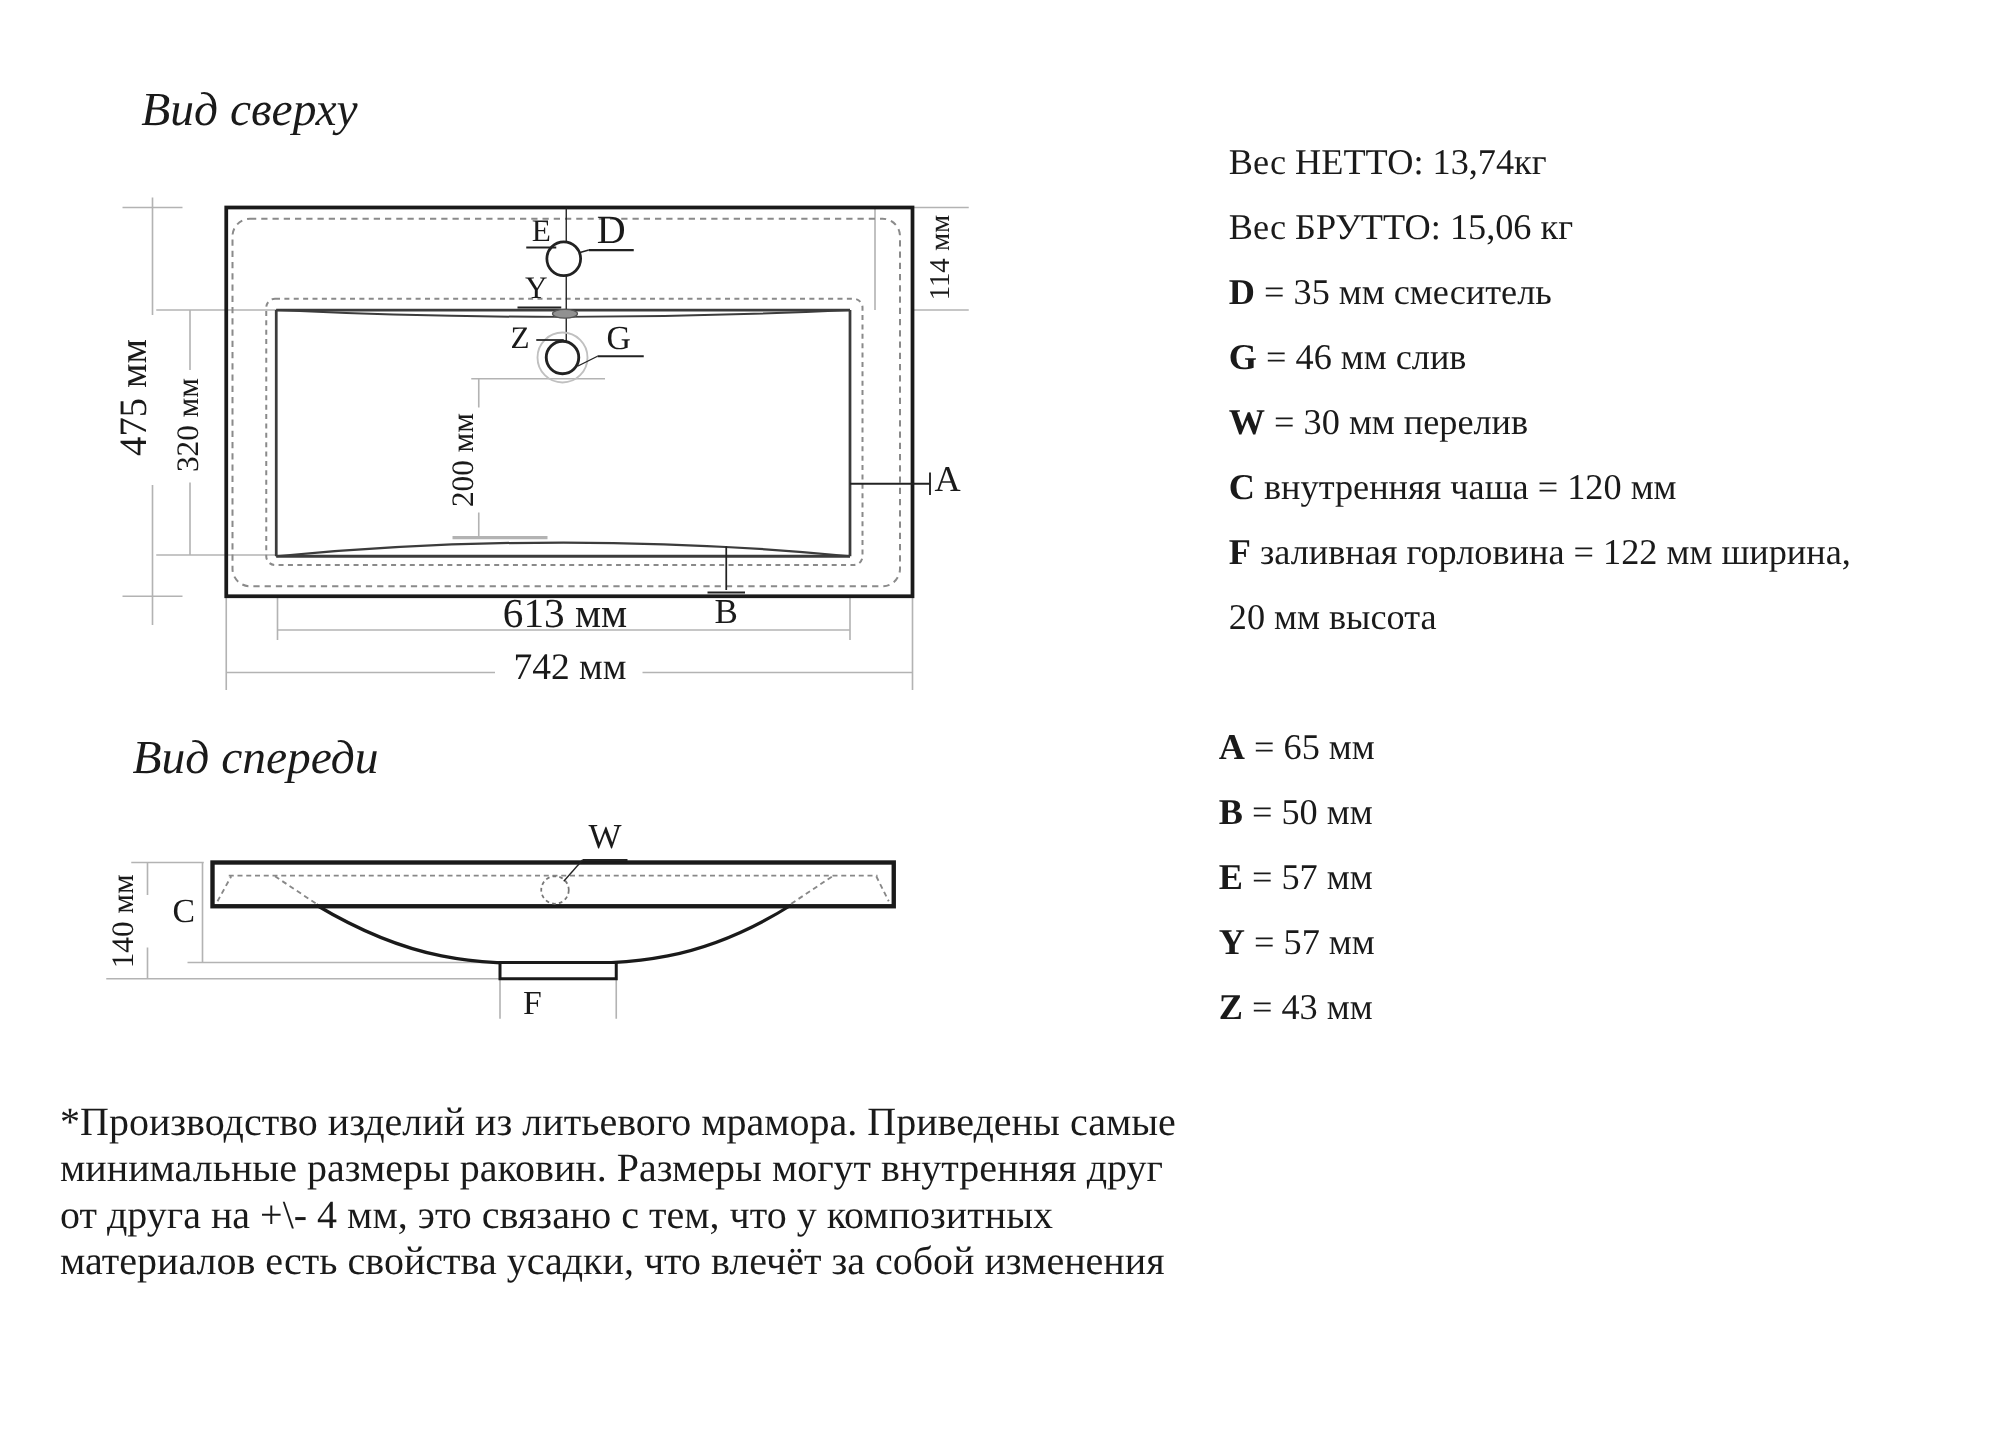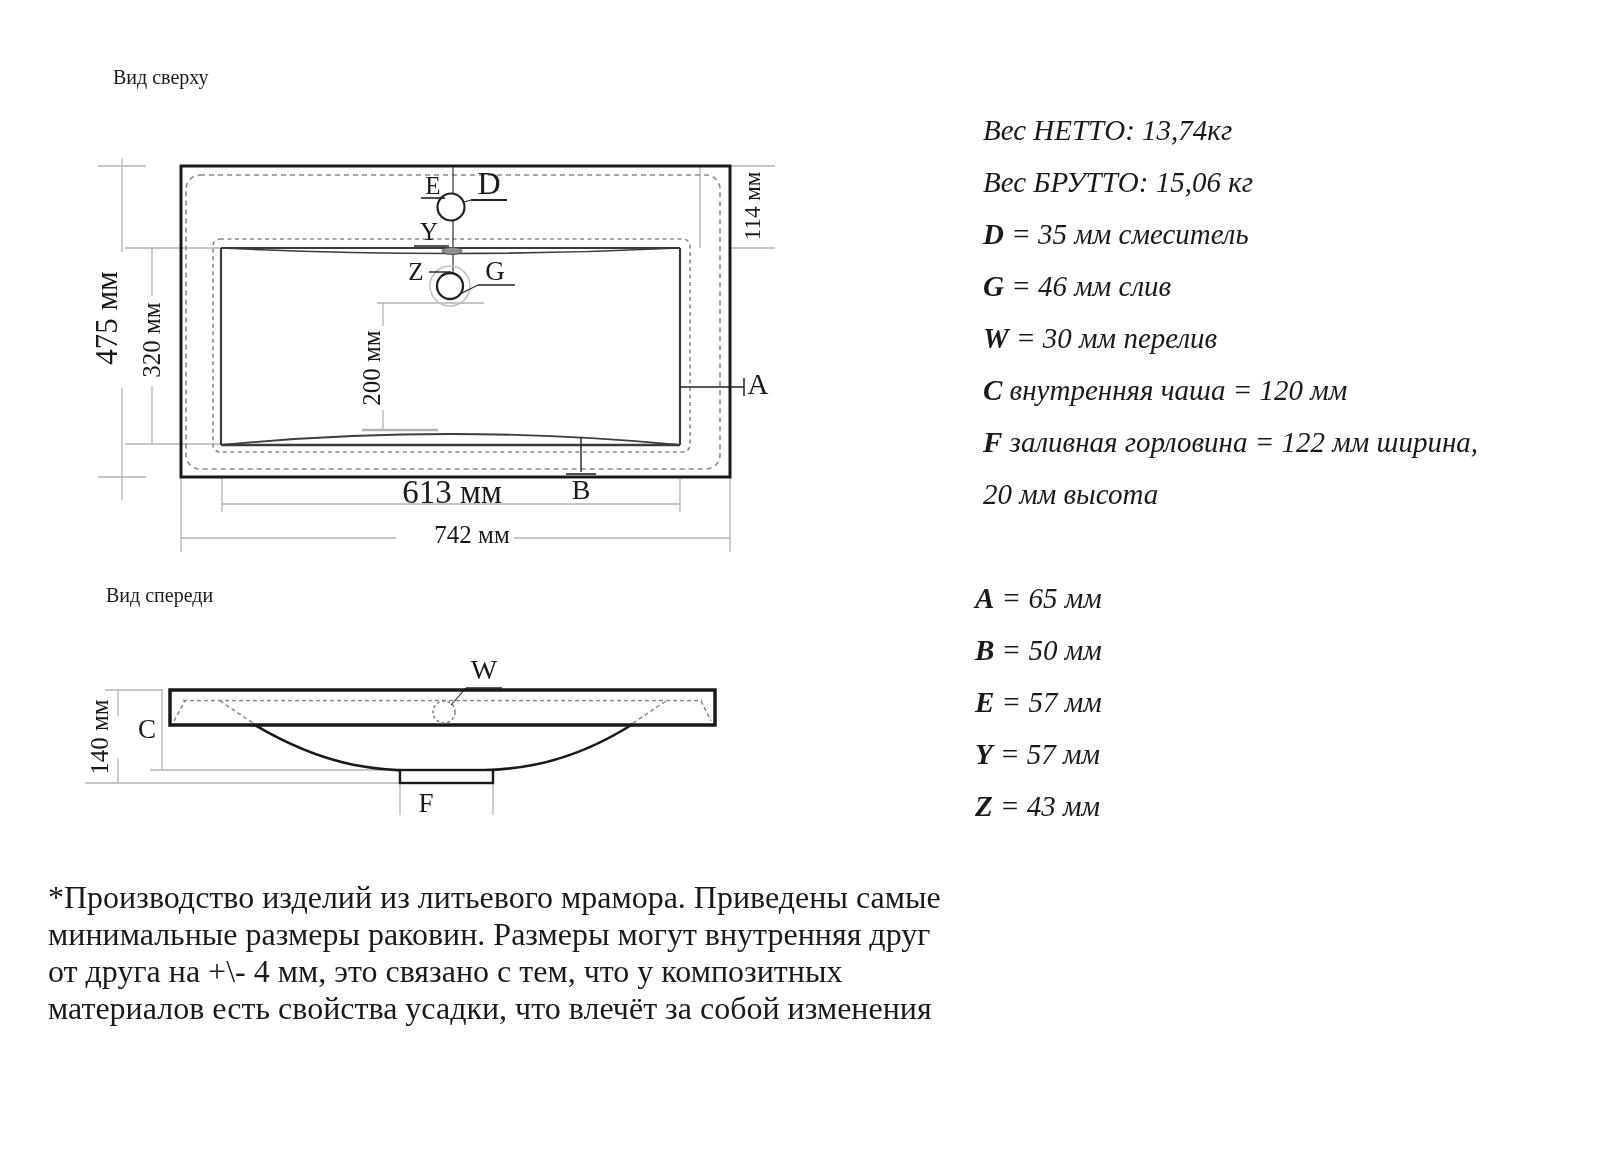--- a/index.html
+++ b/index.html
@@ -3,24 +3,24 @@
 <meta charset="utf-8">
 <style>
   html,body{margin:0;padding:0;}
   body{
     width:1600px;height:1150px;background:#ffffff;position:relative;
     font-family:"Liberation Serif", serif;color:#1a1a1a;overflow:hidden;
   }
   .abs{position:absolute;}
   .ctr{position:absolute;transform:translate(-50%,-50%);white-space:nowrap;}
   .rot{position:absolute;transform:translate(-50%,-50%) rotate(-90deg);white-space:nowrap;}
-  .title{font-size:20px;}
+  .title{font-size:38px;font-style:italic;}
   .lbl{line-height:1;}
   .spec-block{position:absolute;}
-  .spec-line{height:52px;line-height:52px;font-size:29px;white-space:nowrap;font-style:italic;}
+  .spec-line{height:52px;line-height:52px;font-size:29px;white-space:nowrap;}
   .spec-line .b{font-weight:bold;}
   .footnote{position:absolute;left:48px;top:879px;font-size:32px;line-height:37px;}
   .footnote div{white-space:nowrap;}
   svg{position:absolute;overflow:visible;}
 </style>
 </head>
 <body>
 
 <svg style="left:0;top:0;" width="820" height="600" viewBox="0 0 820 600">
 
@@ -83,21 +83,21 @@
     <path d="M566,474 H596" stroke-width="1.6"></path>
   </g>
 </svg>
 
 <div class="abs title" style="left:113px;top:66px;">Вид сверху</div>
 <div class="rot lbl" style="left:106px;top:318px;font-size:31px;">475 мм</div>
 <div class="rot lbl" style="left:151px;top:340px;font-size:25px;">320 мм</div>
 <div class="rot lbl" style="left:752px;top:206px;font-size:23px;">114 мм</div>
 <div class="rot lbl" style="left:371px;top:368px;font-size:25px;">200 мм</div>
 <div class="ctr lbl" style="left:452px;top:492px;font-size:33px;">613 мм</div>
-<div class="ctr lbl" style="left:472px;top:534px;font-size:25px;">742 мм</div>
+<div class="ctr lbl" style="left:456px;top:534px;font-size:30px;">742 мм</div>
 <div class="ctr lbl" style="left:433px;top:185px;font-size:25px;">E</div>
 <div class="ctr lbl" style="left:489px;top:183px;font-size:32px;">D</div>
 <div class="ctr lbl" style="left:429px;top:231px;font-size:25px;">Y</div>
 <div class="ctr lbl" style="left:416px;top:271px;font-size:25px;">Z</div>
 <div class="ctr lbl" style="left:495px;top:271px;font-size:27px;">G</div>
 <div class="ctr lbl" style="left:758px;top:384px;font-size:29px;">A</div>
 <div class="ctr lbl" style="left:581px;top:490px;font-size:28px;">B</div>
 
 <svg style="left:0;top:0;" width="820" height="1150" viewBox="0 0 820 1150">
 

